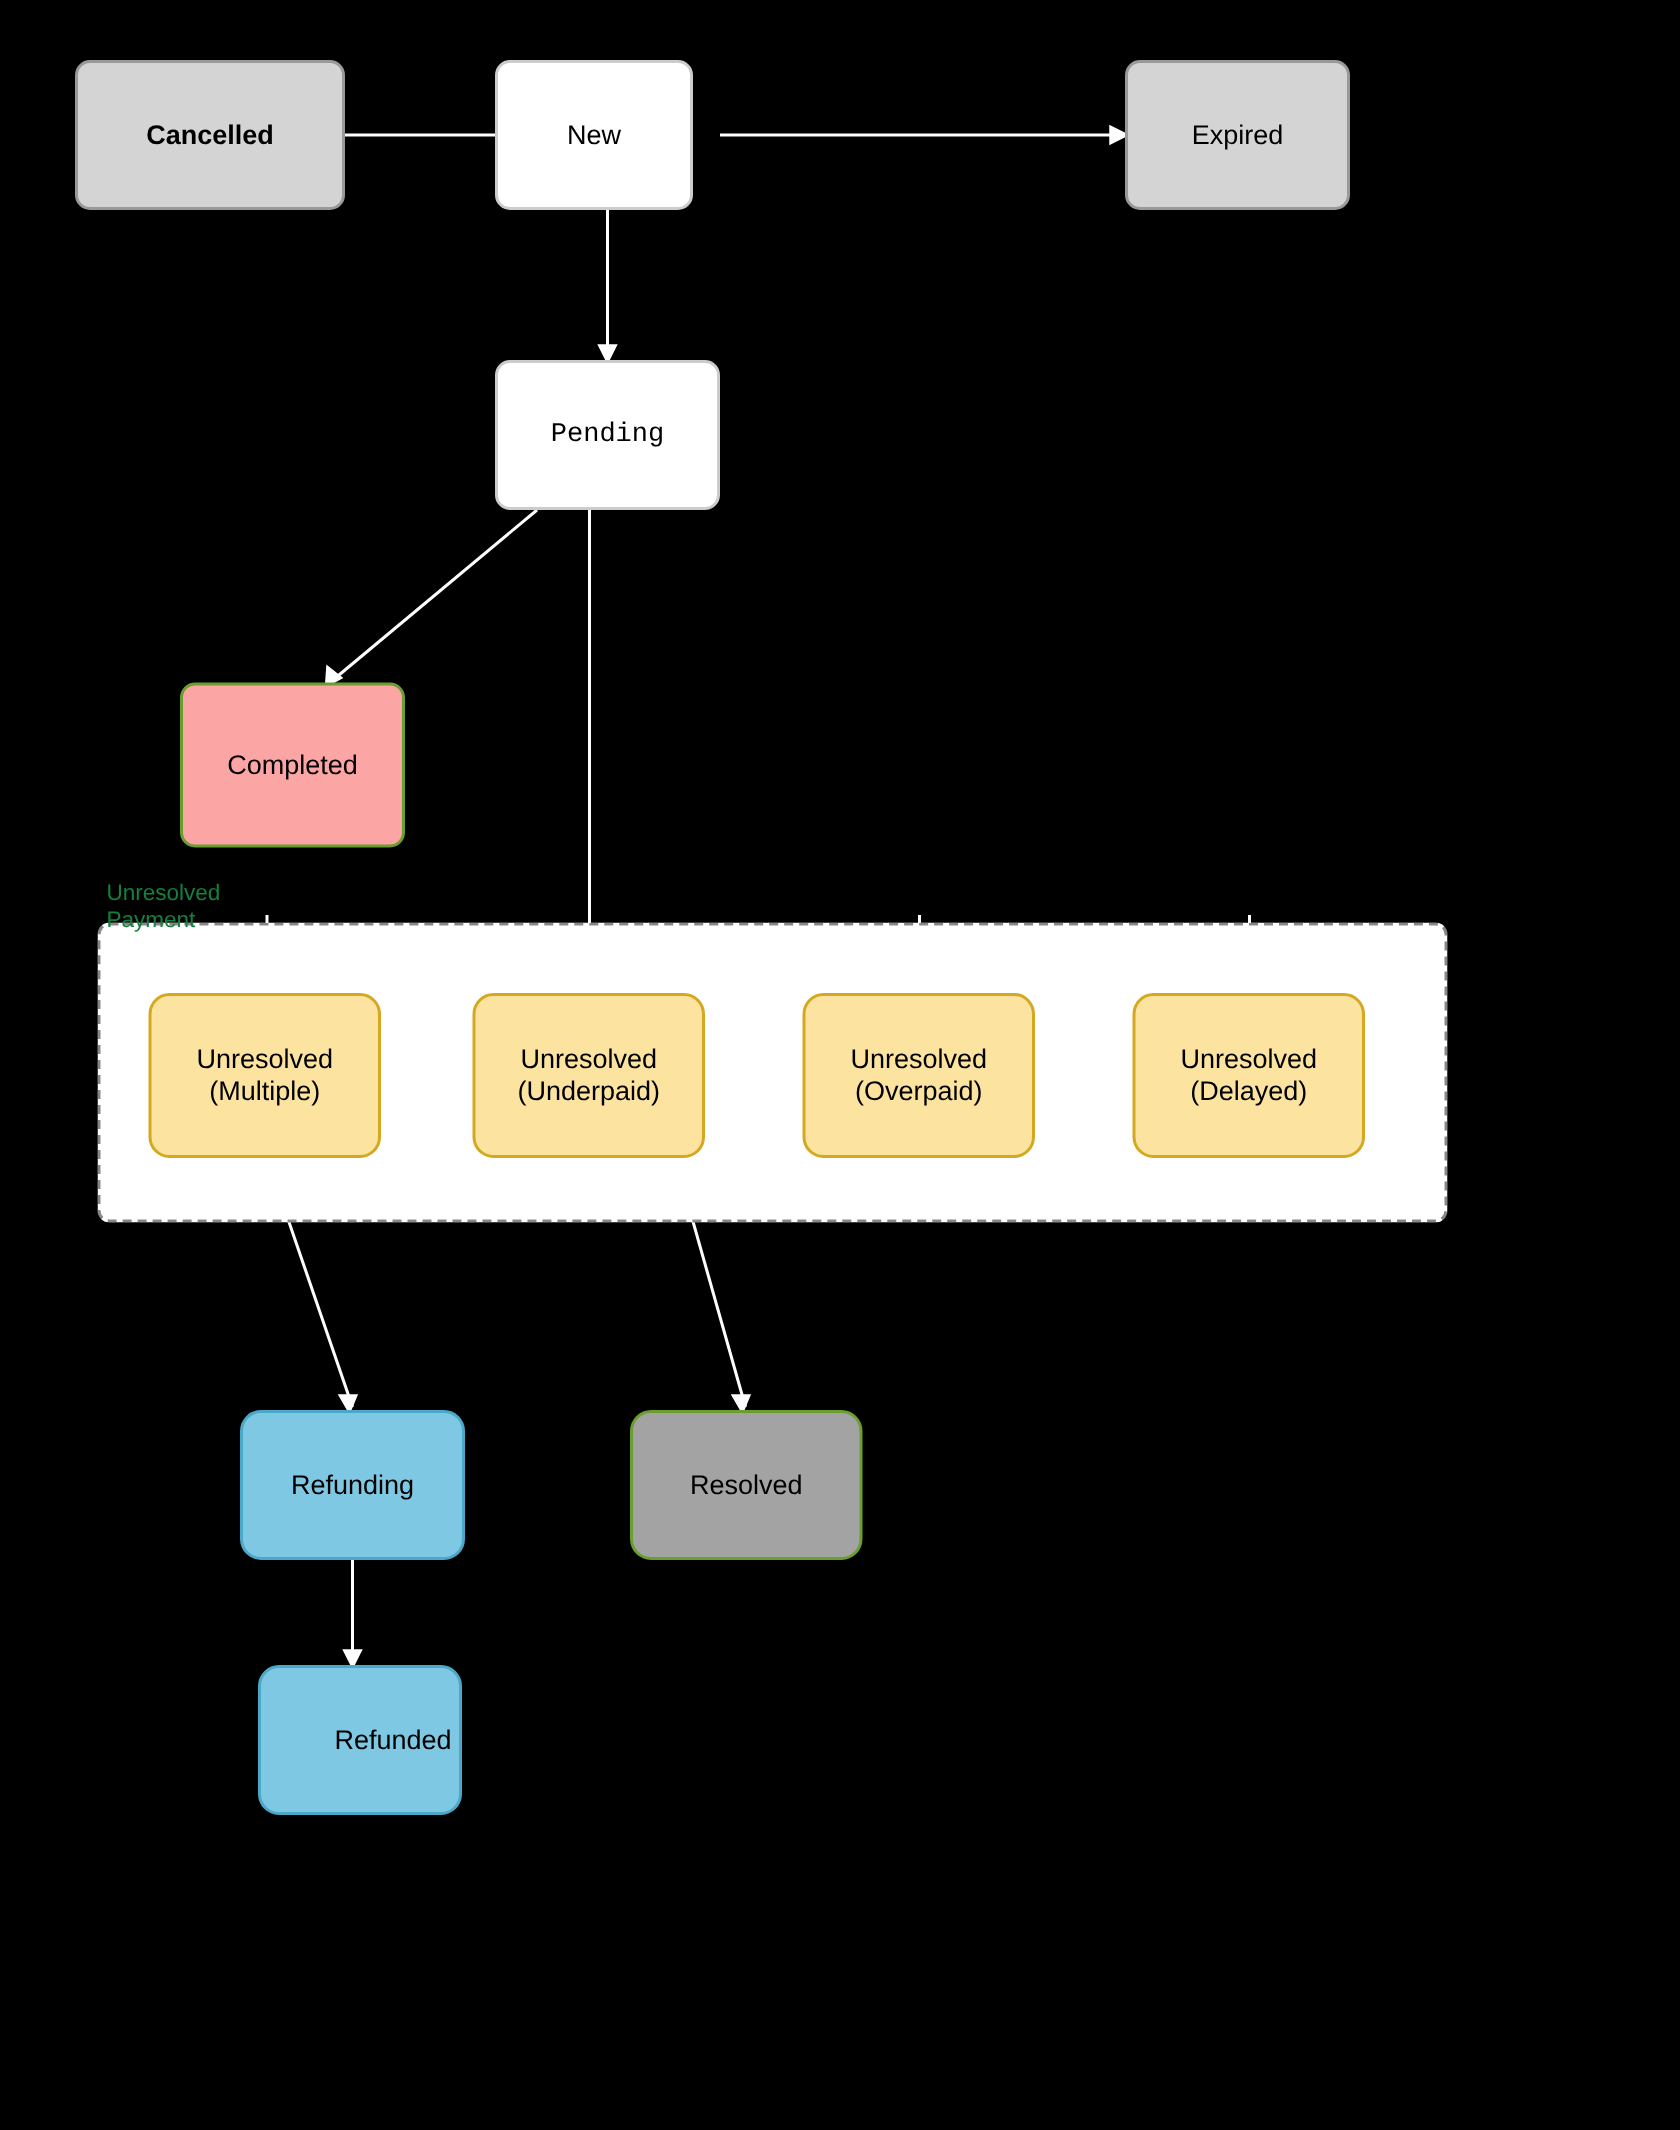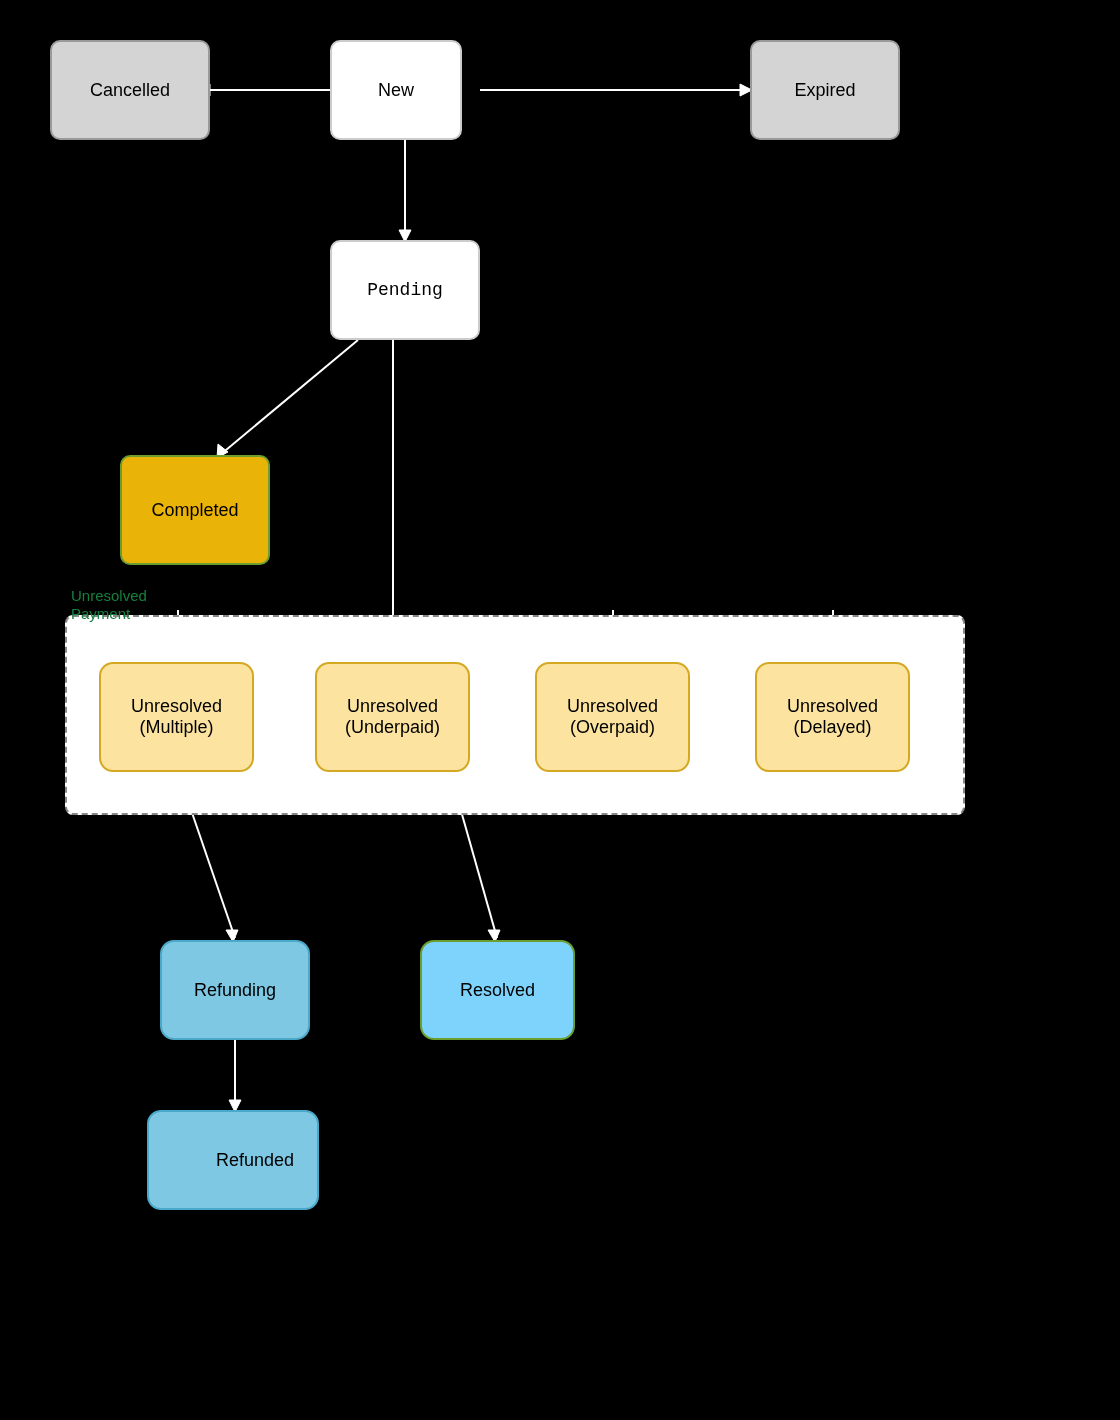--- a/index.html
+++ b/index.html
@@ -35,38 +35,38 @@
       background: #d4d4d4;
       border-color: #999;
     }
 
     .node-white {
       background: #fff;
       border-color: #ccc;
     }
 
     .node-green {
-      background: #eab308;
+      background: #fca5a5;
       border-color: #6a9e2f;
     }
 
     .node-yellow {
       background: #fce4a0;
       border-color: #d4a820;
       border-radius: 14px;
     }
 
     .node-blue {
       background: #7ec8e3;
       border-color: #4aa8c8;
       border-radius: 14px;
     }
 
     .node-green-light {
-      background: #7dd3fc;
+      background: #a3a3a3;
       border-color: #6a9e2f;
       border-radius: 14px;
     }
 
     .unresolved-container {
       position: absolute;
       border: 2px dashed #888;
       background: #fff;
       border-radius: 8px;
     }
@@ -141,21 +141,21 @@
     <polygon points="233,942 226,930 238,930"></polygon>
 
     <line x1="450" y1="772" x2="497" y2="938"></line>
     <polygon points="495,942 488,930 500,930"></polygon>
 
     <line x1="235" y1="1040" x2="235" y2="1108"></line>
     <polygon points="235,1112 229,1100 241,1100"></polygon>
 
   </svg>
 
-  <div class="node node-grey" style="left:50px; top:40px; width:160px; height:100px;">
+  <div class="node node-grey" style="left:50px; top:40px; width:180px; height:100px;font-weight:bold;">
     <span>Cancelled</span>
   </div>
 
   <div class="node node-white" style="left:330px; top:40px; width:132px; height:100px;">
     <span>New</span>
   </div>
 
   <div class="node node-grey" style="left:750px; top:40px; width:150px; height:100px;">
     <span>Expired</span>
   </div>
@@ -189,17 +189,17 @@
   </div>
 
   <div class="node node-blue" style="left:160px; top:940px; width:150px; height:100px;">
     <span>Refunding</span>
   </div>
 
   <div class="node node-green-light" style="left:420px; top:940px; width:155px; height:100px;">
     <span>Resolved</span>
   </div>
 
-  <div class="node node-blue" style="left:147px; top:1110px; width:172px; height:100px;padding-left:44px;">
+  <div class="node node-blue" style="left:172px; top:1110px; width:136px; height:100px;padding-left:44px;">
     <span>Refunded</span>
   </div>
 
 </div>
 
 </body></html>

